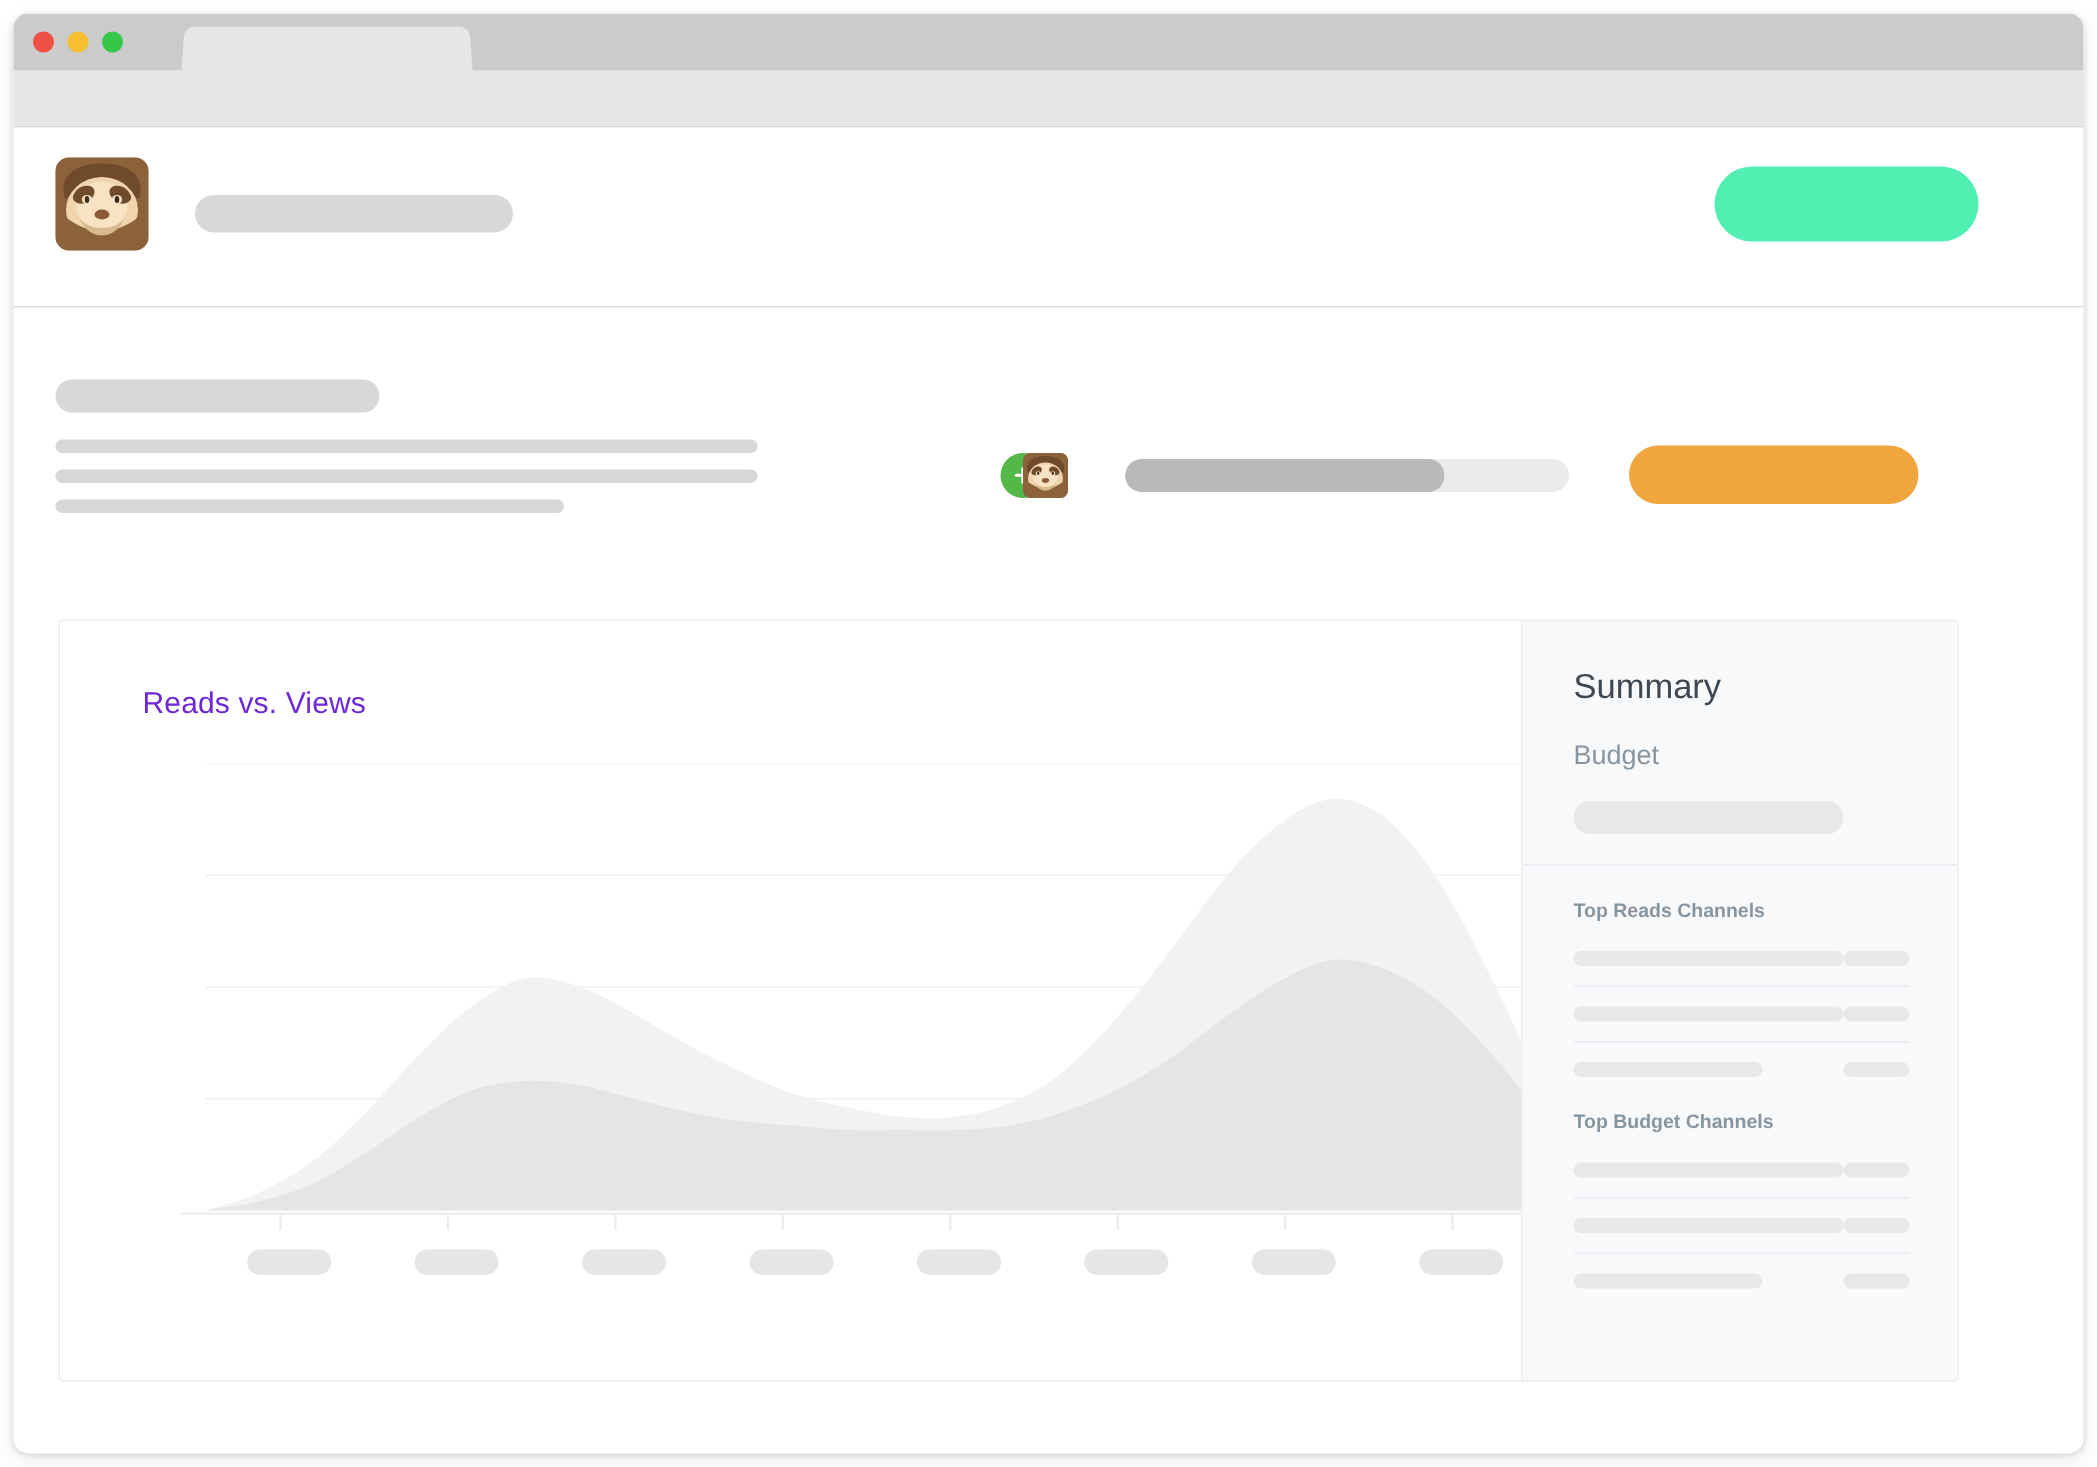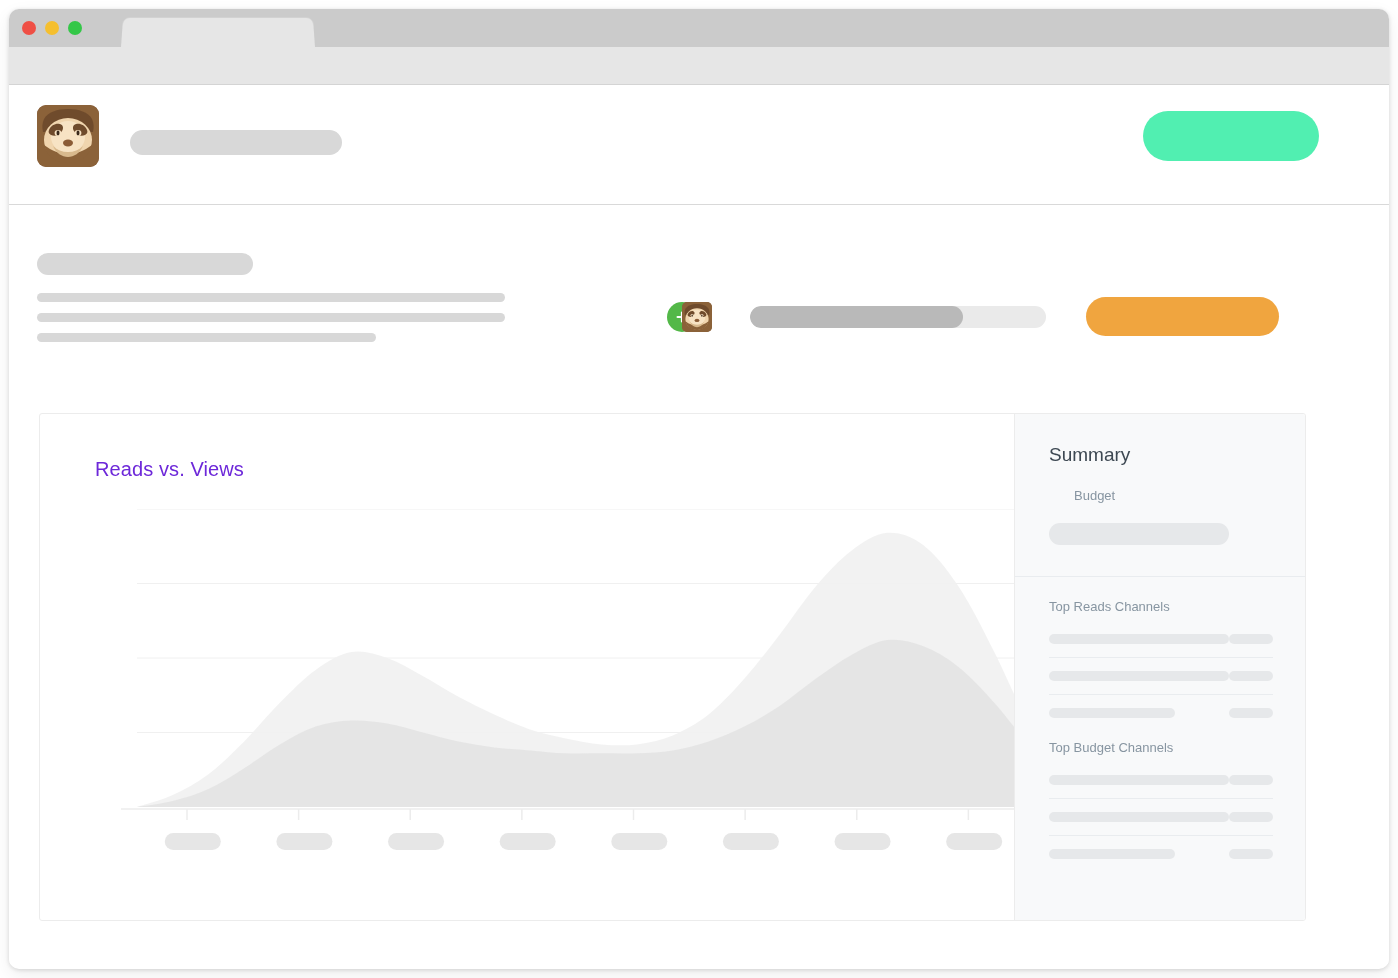--- a/index.html
+++ b/index.html
@@ -191,25 +191,25 @@
 
   .summary-panel {
     width: 293px;
     flex: none;
     background: #f8f9fa;
     border-left: 1px solid #ececec;
     position: relative;
   }
 
   .summary-top { padding: 30px 34px 0 34px; height: 163px; border-bottom: 1px solid #e9ecef; }
-  .summary-heading { font-size: 19px; color: #3d4852; font-weight: 400; }
-  .summary-sublabel { font-size: 13px; color: #8795a1; margin-top: 22px; margin-left: 25px; }
+  .summary-heading { font-size: 23px; color: #3d4852; font-weight: 400; }
+  .summary-sublabel { font-size: 18px; color: #8795a1; margin-top: 22px; }
   .summary-budget-sk { margin-top: 20px; width: 180px; height: 22px; background: #e6e8ea; border-radius: 11px; }
 
-  .summary-section { padding: 22px 34px 0 34px; }
+  .summary-section { padding: 22px 34px 0 34px; font-weight: bold; }
   .section-label { font-size: 13px; color: #8795a1; margin-bottom: 20px; }
 
   .sk-row {
     display: flex;
     align-items: center;
     justify-content: space-between;
     padding-bottom: 13px;
     border-bottom: 1px solid #e9ecef;
     margin-bottom: 13px;
   }

